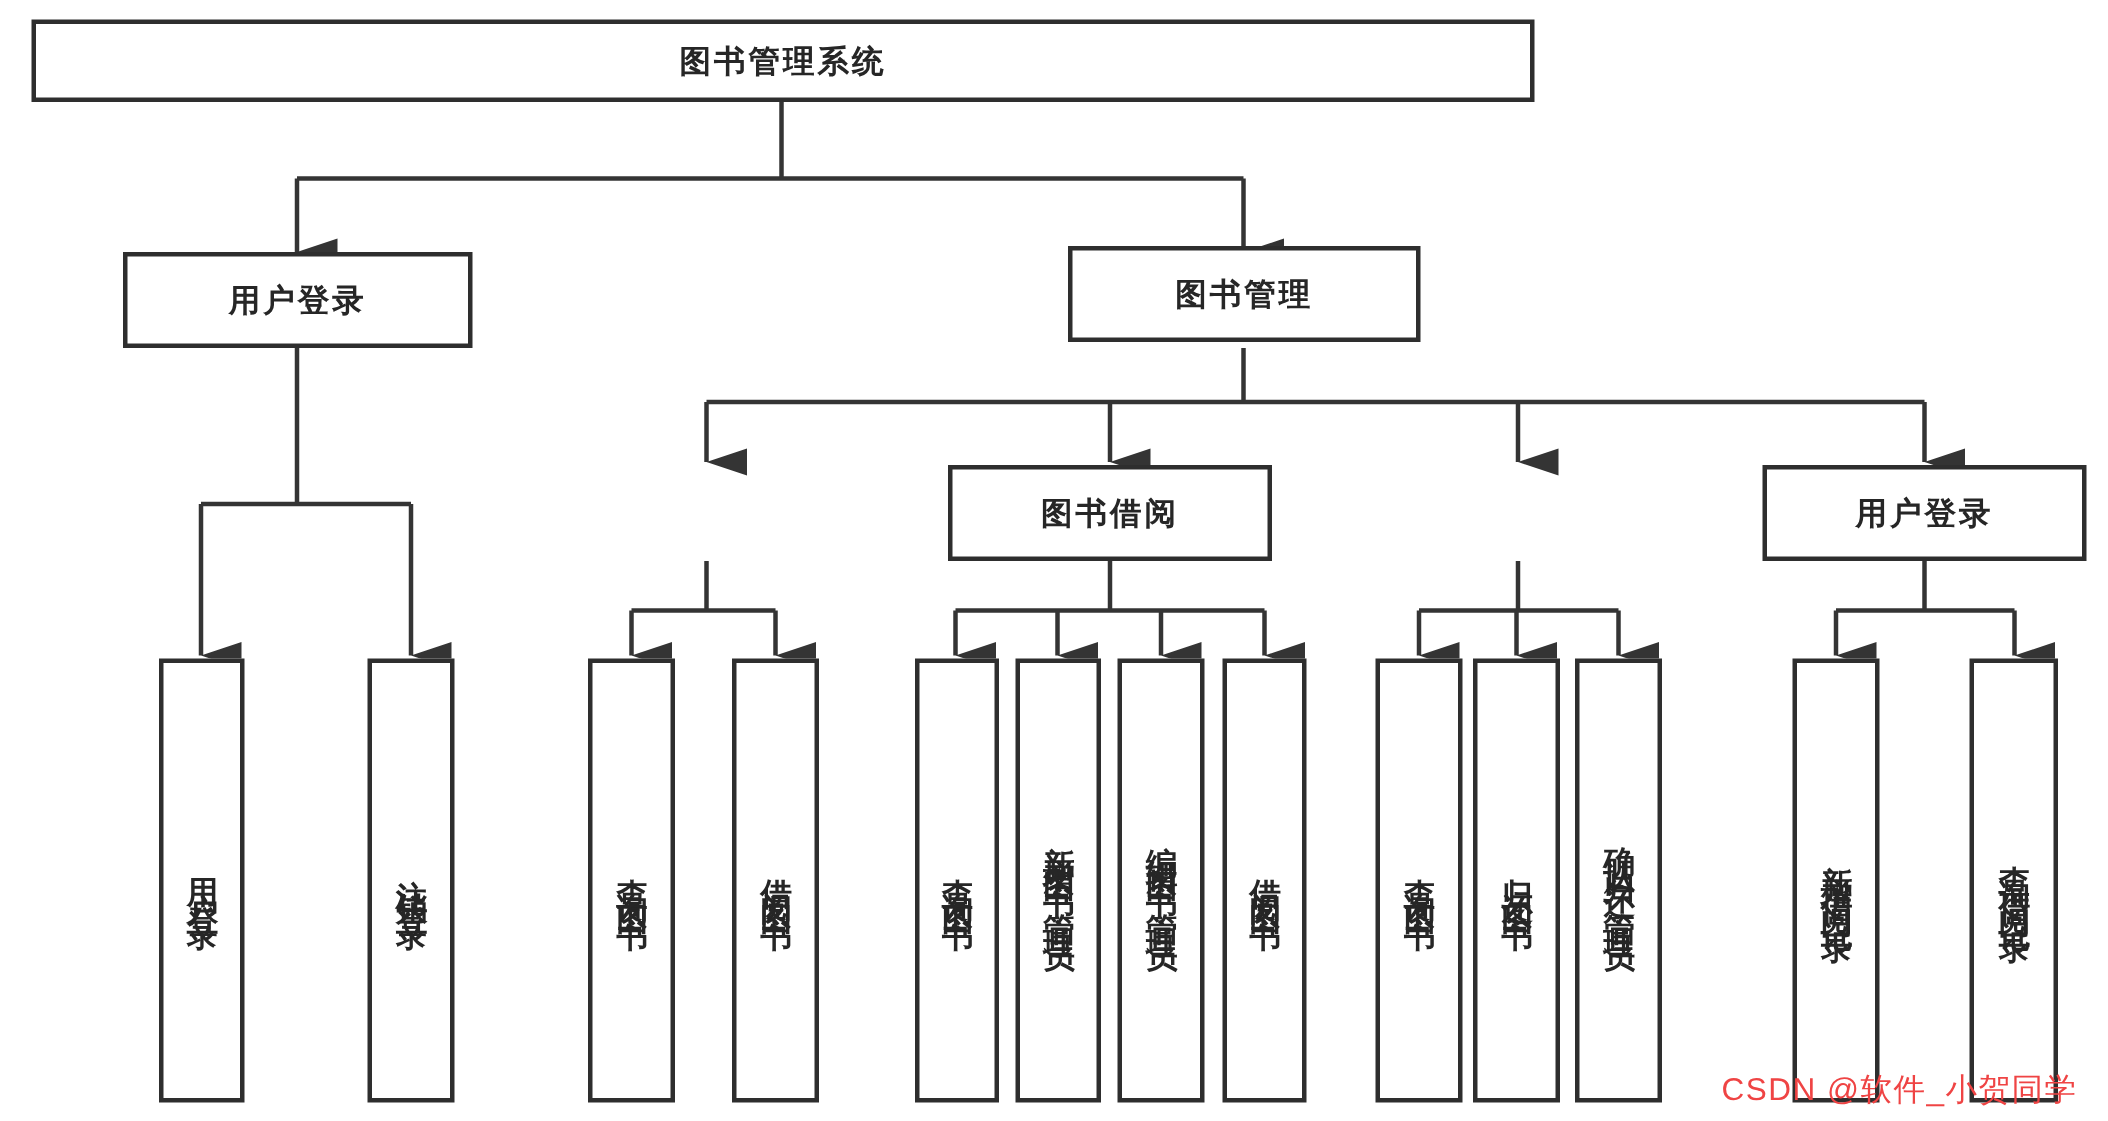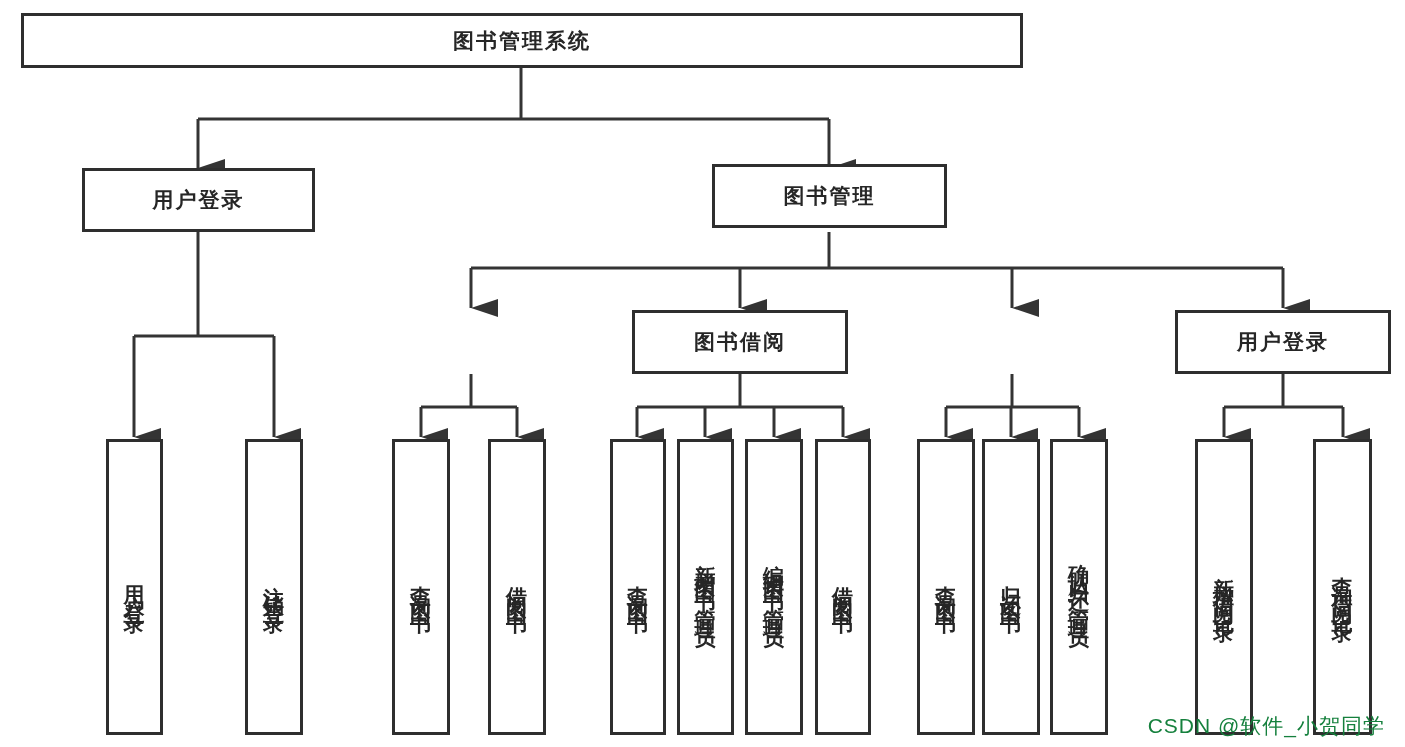--- a/index.html
+++ b/index.html
@@ -25,21 +25,21 @@
     writing-mode:vertical-rl;
     text-orientation:mixed;
     font-size:21px;
     letter-spacing:9px;
     line-height:1;
   }
   .watermark{
     position:absolute;z-index:3;
     right:20px;bottom:7px;
     font-size:21px;
-    color:#15803d;
+    color:#ef4444;
     letter-spacing:1px;
     white-space:nowrap;
   }
 </style>
 </head>
 <body>
 
 <div id="canvas">
 
   <svg id="wires" width="1405" height="747" viewBox="0 0 1405 747">

